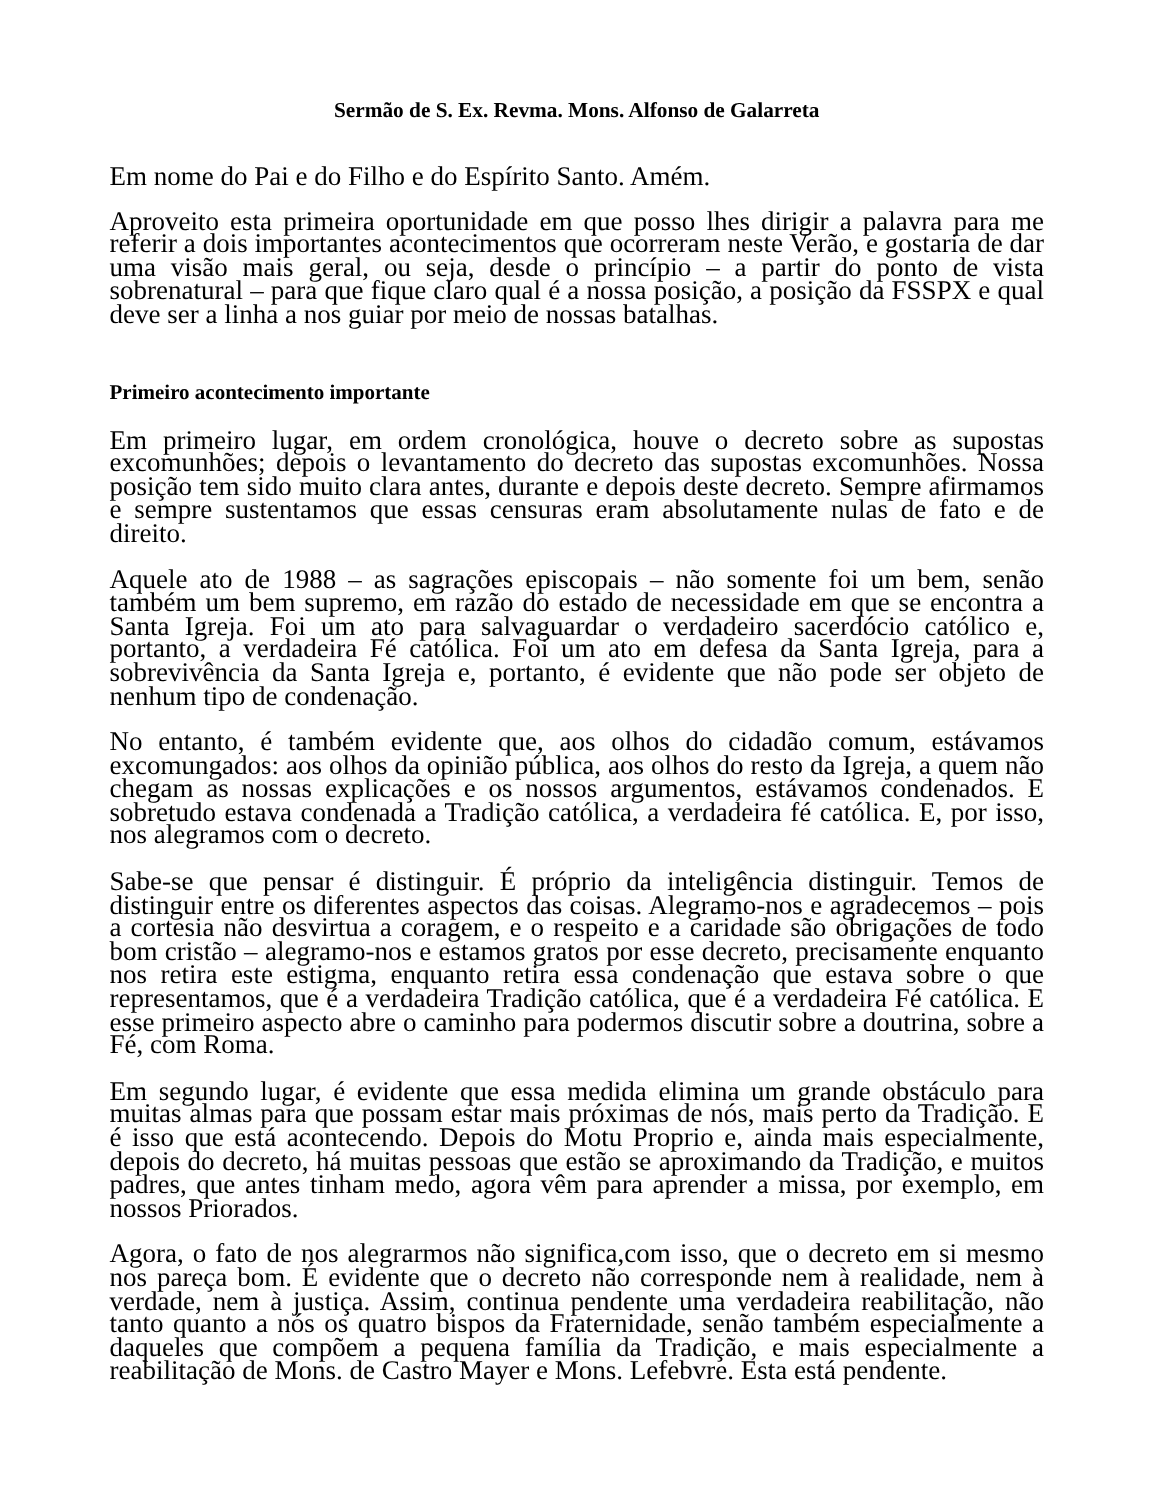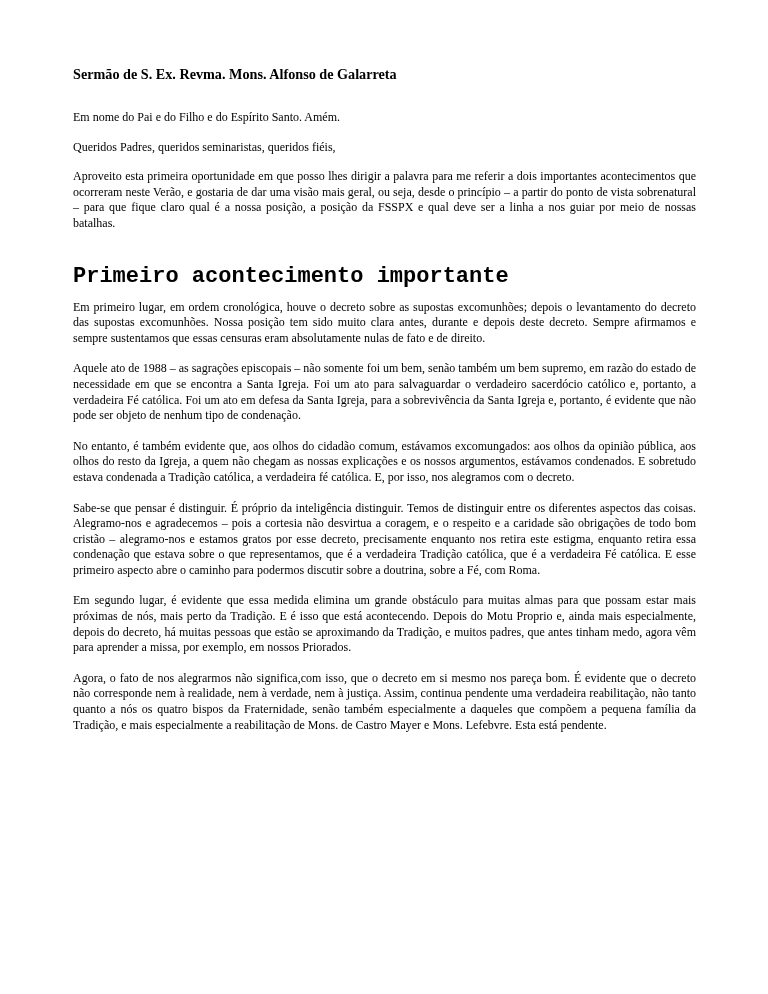--- a/index.html
+++ b/index.html
@@ -15,56 +15,54 @@
       font-family: "Liberation Serif", "DejaVu Serif", serif;
       color: #000000;
     }
     .page {
       position: absolute;
       left: 73px;
       top: 66px;
       width: 623px;
     }
     .title {
-      text-align: left;
+      text-align: center;
       font-weight: bold;
       font-size: 14.2px;
       line-height: 16px;
       margin: 0;
     }
     .title-block {
       margin-bottom: 28px;
     }
     p.body {
-      font-size: 12px;
+      font-size: 18px;
       line-height: 15.6px;
       margin: 0 0 15px 0;
       text-align: justify;
     }
     p.body.single {
       margin-bottom: 14px;
     }
     h2.section {
-      font-size: 22px;
+      font-size: 14px;
       font-weight: bold;
       line-height: 20px;
       margin: 35px 0 13px 0;
-      font-family: Liberation Mono, monospace;
     }
   </style>
 </head>
 <body>
 
 <div class="page">
   <div class="title-block">
     <p class="title">Sermão de S. Ex. Revma. Mons. Alfonso de Galarreta</p>
   </div>
 
   <p class="body single">Em nome do Pai e do Filho e do Espírito Santo. Amém.</p>
-  <p class="body single">Queridos Padres, queridos seminaristas, queridos fiéis,</p>
   <p class="body">Aproveito esta primeira oportunidade em que posso lhes dirigir a palavra para me referir a dois importantes acontecimentos que ocorreram neste Verão, e gostaria de dar uma visão mais geral, ou seja, desde o princípio – a partir do ponto de vista sobrenatural – para que fique claro qual é a nossa posição, a posição da FSSPX e qual deve ser a linha a nos guiar por meio de nossas batalhas.</p>
 
   <h2 class="section">Primeiro acontecimento importante</h2>
 
   <p class="body">Em primeiro lugar, em ordem cronológica, houve o decreto sobre as supostas excomunhões; depois o levantamento do decreto das supostas excomunhões. Nossa posição tem sido muito clara antes, durante e depois deste decreto. Sempre afirmamos e sempre sustentamos que essas censuras eram absolutamente nulas de fato e de direito.</p>
   <p class="body">Aquele ato de 1988 – as sagrações episcopais – não somente foi um bem, senão também um bem supremo, em razão do estado de necessidade em que se encontra a Santa Igreja. Foi um ato para salvaguardar o verdadeiro sacerdócio católico e, portanto, a verdadeira Fé católica. Foi um ato em defesa da Santa Igreja, para a sobrevivência da Santa Igreja e, portanto, é evidente que não pode ser objeto de nenhum tipo de condenação.</p>
   <p class="body">No entanto, é também evidente que, aos olhos do cidadão comum, estávamos excomungados: aos olhos da opinião pública, aos olhos do resto da Igreja, a quem não chegam as nossas explicações e os nossos argumentos, estávamos condenados. E sobretudo estava condenada a Tradição católica, a verdadeira fé católica. E, por isso, nos alegramos com o decreto.</p>
   <p class="body">Sabe-se que pensar é distinguir. É próprio da inteligência distinguir. Temos de distinguir entre os diferentes aspectos das coisas. Alegramo-nos e agradecemos – pois a cortesia não desvirtua a coragem, e o respeito e a caridade são obrigações de todo bom cristão – alegramo-nos e estamos gratos por esse decreto, precisamente enquanto nos retira este estigma, enquanto retira essa condenação que estava sobre o que representamos, que é a verdadeira Tradição católica, que é a verdadeira Fé católica. E esse primeiro aspecto abre o caminho para podermos discutir sobre a doutrina, sobre a Fé, com Roma.</p>
   <p class="body">Em segundo lugar, é evidente que essa medida elimina um grande obstáculo para muitas almas para que possam estar mais próximas de nós, mais perto da Tradição. E é isso que está acontecendo. Depois do Motu Proprio e, ainda mais especialmente, depois do decreto, há muitas pessoas que estão se aproximando da Tradição, e muitos padres, que antes tinham medo, agora vêm para aprender a missa, por exemplo, em nossos Priorados.</p>
   <p class="body">Agora, o fato de nos alegrarmos não significa,com isso, que o decreto em si mesmo nos pareça bom. É evidente que o decreto não corresponde nem à realidade, nem à verdade, nem à justiça. Assim, continua pendente uma verdadeira reabilitação, não tanto quanto a nós os quatro bispos da Fraternidade, senão também especialmente a daqueles que compõem a pequena família da Tradição, e mais especialmente a reabilitação de Mons. de Castro Mayer e Mons. Lefebvre. Esta está pendente.</p>

